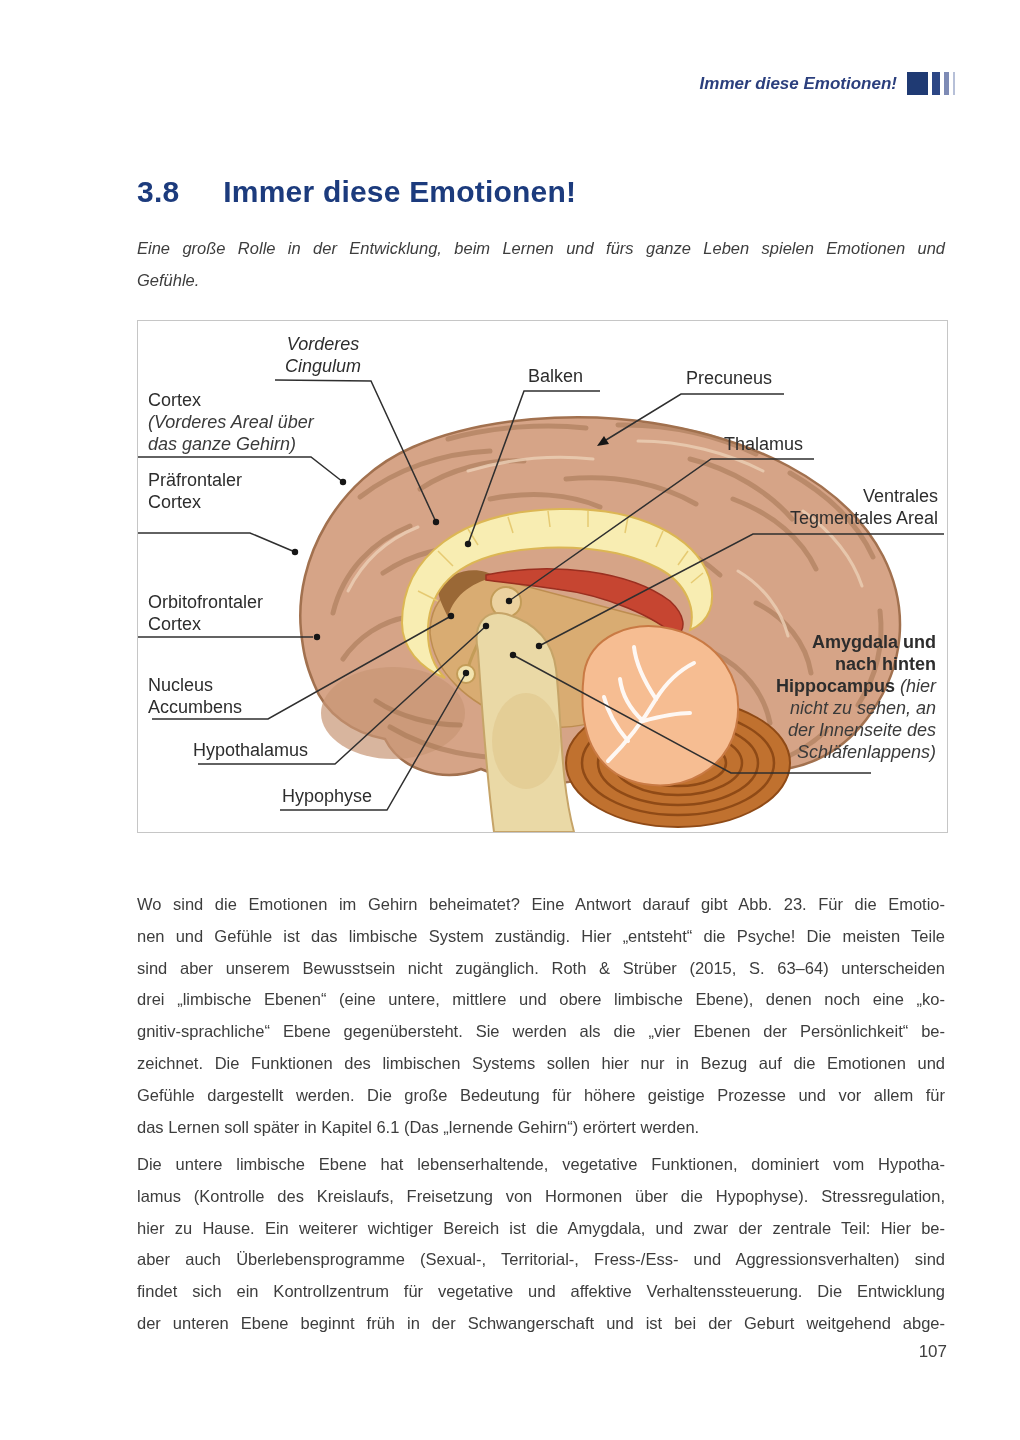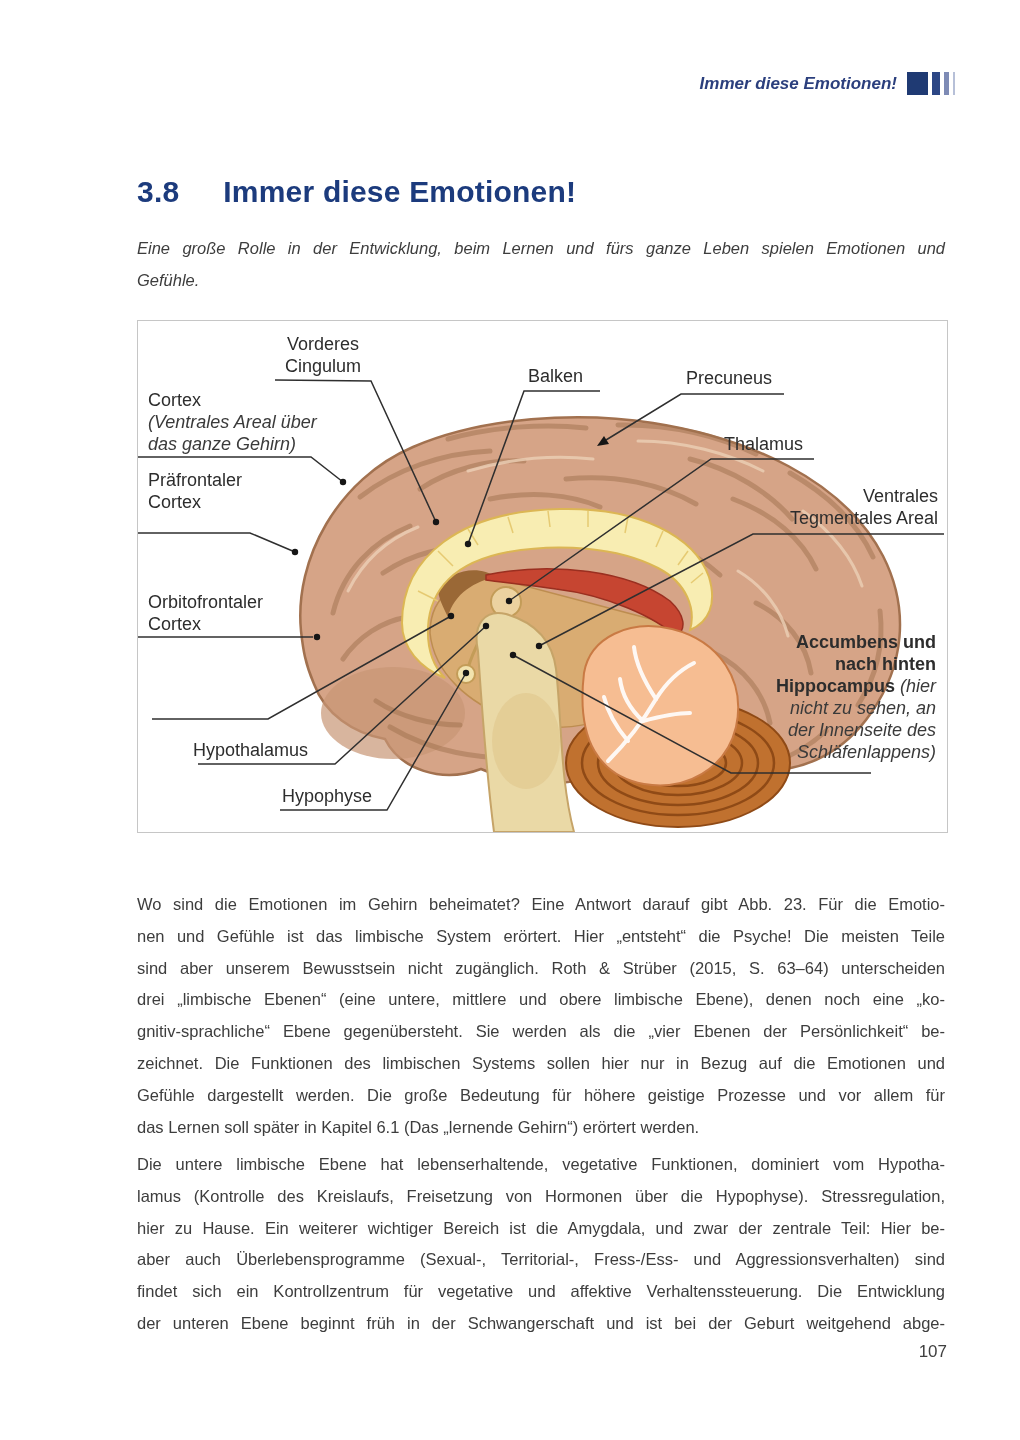--- a/index.html
+++ b/index.html
@@ -184,60 +184,64 @@
         <circle cx="348" cy="305" r="3.2"></circle>
         <circle cx="328" cy="352" r="3.2"></circle>
         <circle cx="330" cy="223" r="3.2"></circle>
         <circle cx="371" cy="280" r="3.2"></circle>
         <circle cx="401" cy="325" r="3.2"></circle>
         <circle cx="375" cy="334" r="3.2"></circle>
         <polygon points="459,125 466,115 471,123"></polygon>
       </g>
     </svg>
 
-    <div class="fig-label center" style="left:110px;top:12px;width:150px;">
+    <div class="fig-label center" style="left:110px;top:12px;width:150px;font-style:italic;">
       <div>Vorderes</div>
       <div>Cingulum</div>
     </div>
     <div class="fig-label" style="left:10px;top:68px;width:220px;">
       <div>Cortex</div>
-      <div class="it">(Ventrales Areal über</div>
+      <div class="it">(Vorderes Areal über</div>
       <div class="it">das ganze Gehirn)</div>
     </div>
     <div class="fig-label" style="left:10px;top:148px;width:200px;">
       <div>Präfrontaler</div>
       <div>Cortex</div>
     </div>
     <div class="fig-label" style="left:10px;top:270px;width:200px;">
       <div>Orbitofrontaler</div>
       <div>Cortex</div>
+    </div>
+    <div class="fig-label" style="left:10px;top:353px;width:200px;">
+      <div>Nucleus</div>
+      <div>Accumbens</div>
     </div>
     <div class="fig-label" style="left:55px;top:418px;width:200px;">Hypothalamus</div>
     <div class="fig-label" style="left:144px;top:464px;width:160px;">Hypophyse</div>
     <div class="fig-label" style="left:390px;top:44px;width:100px;">Balken</div>
     <div class="fig-label" style="left:548px;top:46px;width:120px;">Precuneus</div>
     <div class="fig-label" style="left:586px;top:112px;width:120px;">Thalamus</div>
     <div class="fig-label right" style="left:556px;top:164px;width:244px;">
       <div>Ventrales</div>
       <div>Tegmentales Areal</div>
     </div>
     <div class="fig-label right" style="left:560px;top:310px;width:238px;">
-      <div class="b">Accumbens und</div>
+      <div class="b">Amygdala und</div>
       <div class="b">nach hinten</div>
       <div><span class="b">Hippocampus</span><span class="it"> (hier</span></div>
       <div class="it">nicht zu sehen, an</div>
       <div class="it">der Innenseite des</div>
       <div class="it">Schläfenlappens)</div>
     </div>
   </div>
 
 
   <div class="textblock" id="para1">
     <div class="bline j">Wo sind die Emotionen im Gehirn beheimatet? Eine Antwort darauf gibt Abb. 23. Für die Emotio-</div>
-    <div class="bline j">nen und Gefühle ist das limbische System erörtert. Hier „entsteht“ die Psyche! Die meisten Teile</div>
+    <div class="bline j">nen und Gefühle ist das limbische System zuständig. Hier „entsteht“ die Psyche! Die meisten Teile</div>
     <div class="bline j">sind aber unserem Bewusstsein nicht zugänglich. Roth &amp; Strüber (2015, S. 63–64) unterscheiden</div>
     <div class="bline j">drei „limbische Ebenen“ (eine untere, mittlere und obere limbische Ebene), denen noch eine „ko-</div>
     <div class="bline j">gnitiv-sprachliche“ Ebene gegenübersteht. Sie werden als die „vier Ebenen der Persönlichkeit“ be-</div>
     <div class="bline j">zeichnet. Die Funktionen des limbischen Systems sollen hier nur in Bezug auf die Emotionen und</div>
     <div class="bline j">Gefühle dargestellt werden. Die große Bedeutung für höhere geistige Prozesse und vor allem für</div>
     <div class="bline">das Lernen soll später in Kapitel 6.1 (Das „lernende Gehirn“) erörtert werden.</div>
   </div>
 
   <div class="textblock" id="para2">
     <div class="bline j">Die untere limbische Ebene hat lebenserhaltende, vegetative Funktionen, dominiert vom Hypotha-</div>

